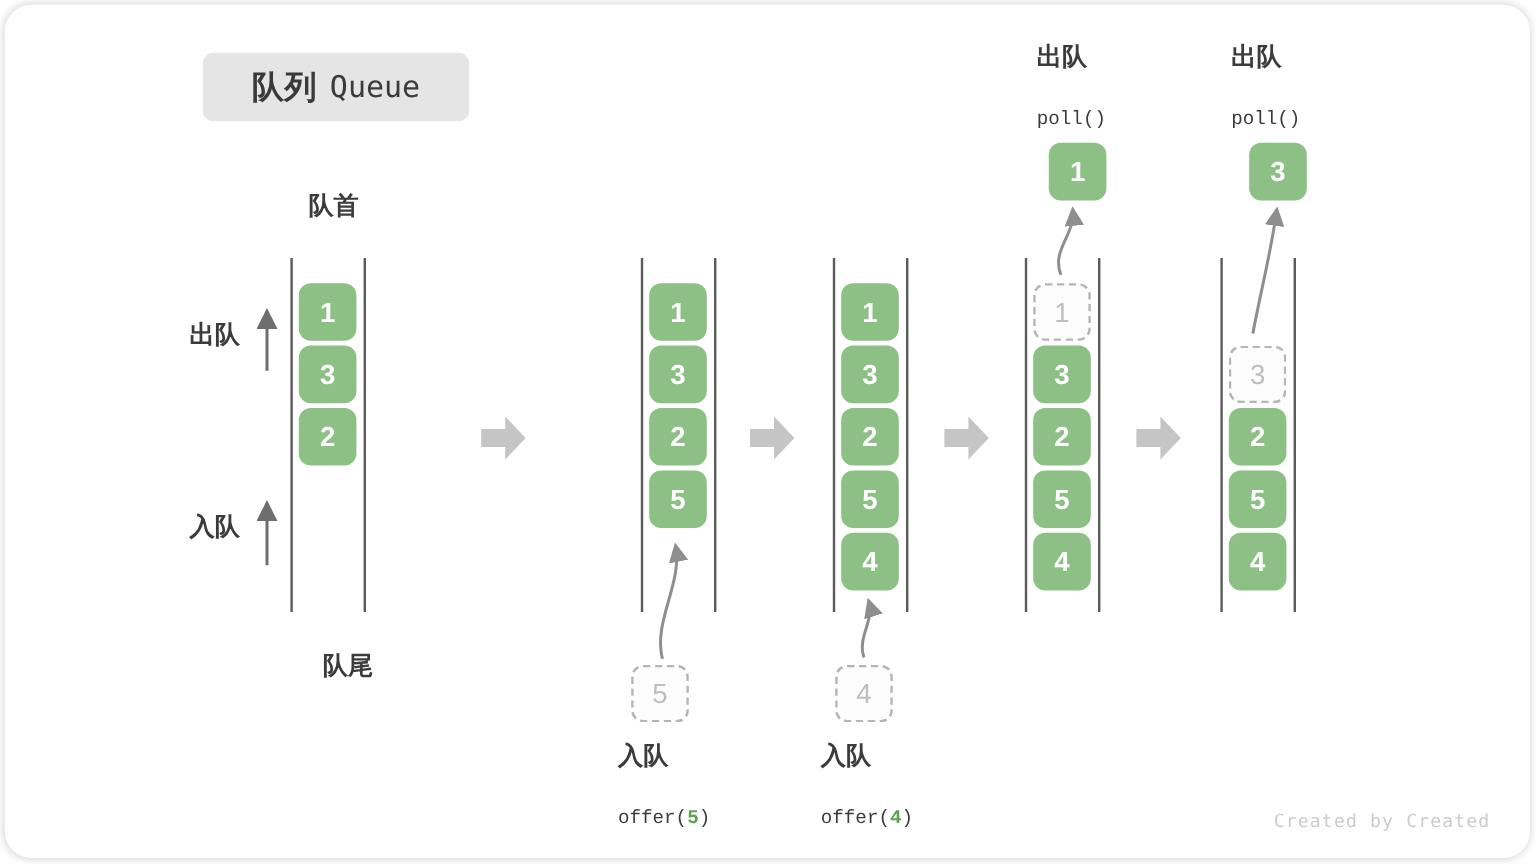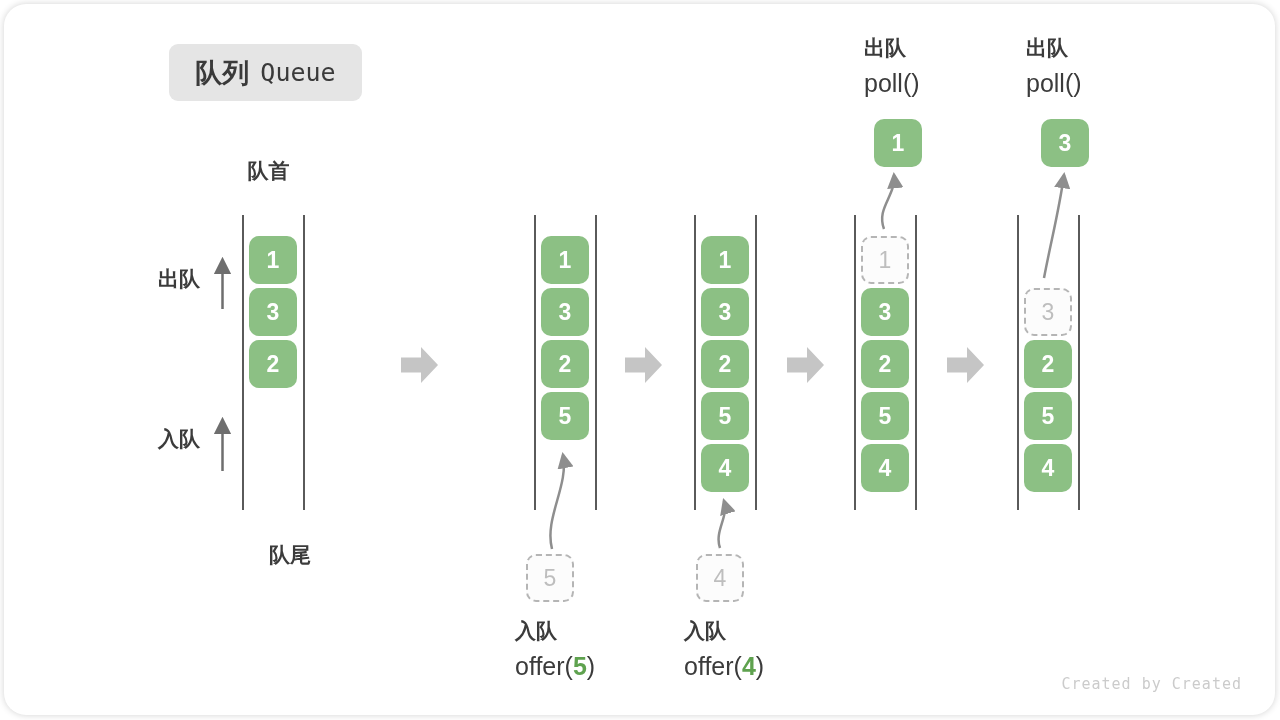--- a/index.html
+++ b/index.html
@@ -1,37 +1,37 @@
 <!DOCTYPE html>
 <html><head>
 <meta charset="utf-8">
 <style>
   html,body{margin:0;padding:0;width:1280px;height:720px;overflow:hidden;background:#fff;
     font-family:"Liberation Sans",sans-serif;}
   .card{position:absolute;left:4px;top:4px;width:1271px;height:711px;background:#fff;
     border-radius:22px;box-shadow:0 0 7px rgba(0,0,0,.18);}
   .abs{position:absolute;}
-  .title-box{left:165px;top:40px;width:193px;height:57px;background:#E5E5E5;border-radius:9px;
+  .title-box{left:165px;top:40px;width:222px;height:57px;background:#E5E5E5;border-radius:9px;
     display:flex;align-items:center;justify-content:center;gap:11px;}
   .title-zh{font-size:27px;font-weight:bold;color:#3A3A3A;}
   .title-en{font-family:"DejaVu Sans Mono",monospace;font-size:25px;color:#3A3A3A;}
   .cn-label{font-size:21px;font-weight:bold;color:#3B3B3B;}
-  .front-label{left:234px;top:153px;width:61px;text-align:center;font-family:Liberation Mono, monospace;}
+  .front-label{left:234px;top:153px;width:61px;text-align:right;font-family:Liberation Mono, monospace;}
   .rear-label{left:246px;top:537px;width:61px;text-align:right;}
   .side-label{left:136px;width:60px;text-align:right;}
   .dequeue-side{top:261px;}
   .enqueue-side{top:421px;}
   .wall{width:2px;background:#5A5A5A;}
   .cell{width:48px;height:48px;border-radius:10px;display:flex;align-items:center;justify-content:center;
     box-sizing:border-box;}
   .cell.solid{background:#8CC084;color:#FFFFFF;font-size:23px;font-weight:bold;}
   .cell.dashed{background:#FCFCFC;border:2px dashed #B5B5B5;color:#BEBEBE;font-size:23px;font-weight:400;}
   .op{color:#3B3B3B;}
   .op .op-zh{font-size:21px;font-weight:bold;line-height:26px;}
-  .op .op-code{margin-top:9px;font-family:Liberation Sans, sans-serif;font-size:25px;font-weight:500;
+  .op .op-code{margin-top:25px;font-family:Liberation Mono, monospace;font-size:16px;font-weight:500;
     line-height:26px;white-space:nowrap;}
   .op .op-arg{color:#5FA24F;font-weight:bold;}
   #overlay{left:0;top:0;width:1280px;height:720px;pointer-events:none;}
   .watermark{right:33px;top:671px;font-family:"DejaVu Sans Mono",monospace;font-size:15px;
     color:#CBCBCB;letter-spacing:1px;}
 </style>
 </head>
 <body>
 
 <div class="card">

